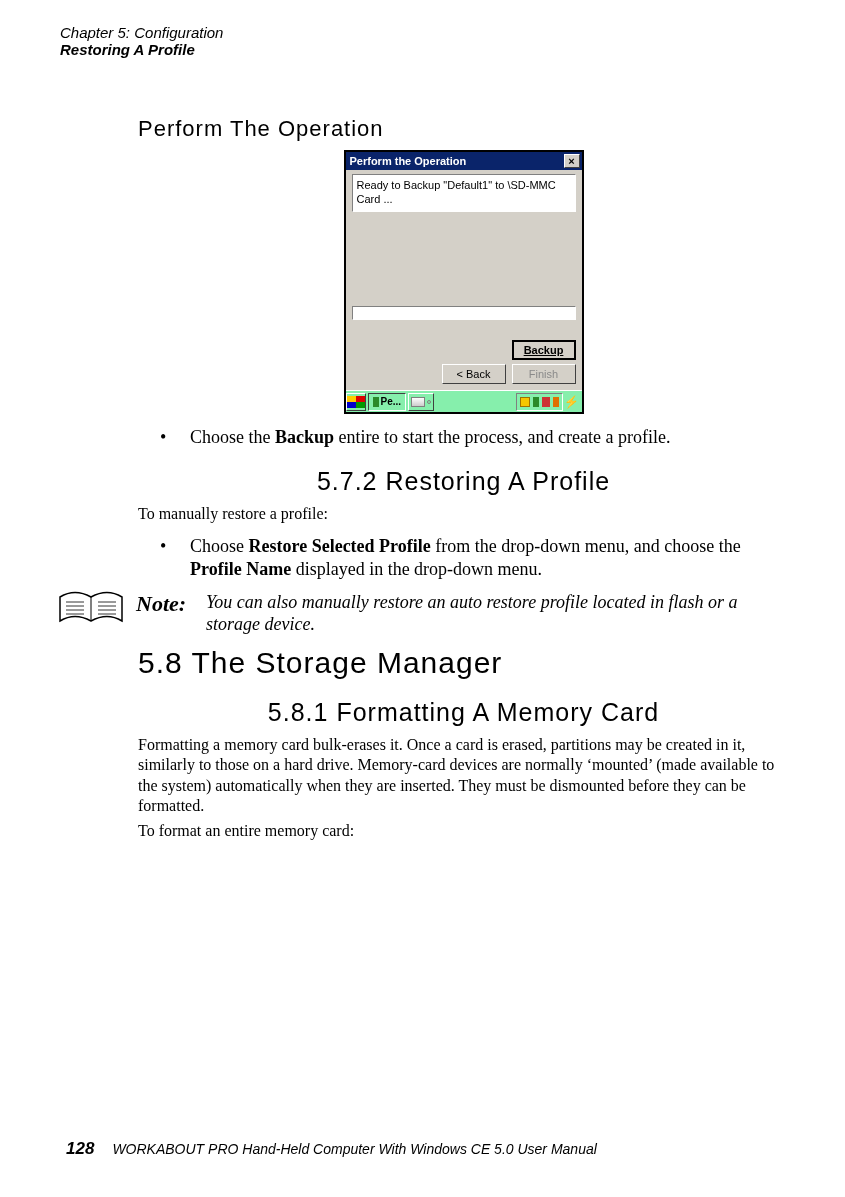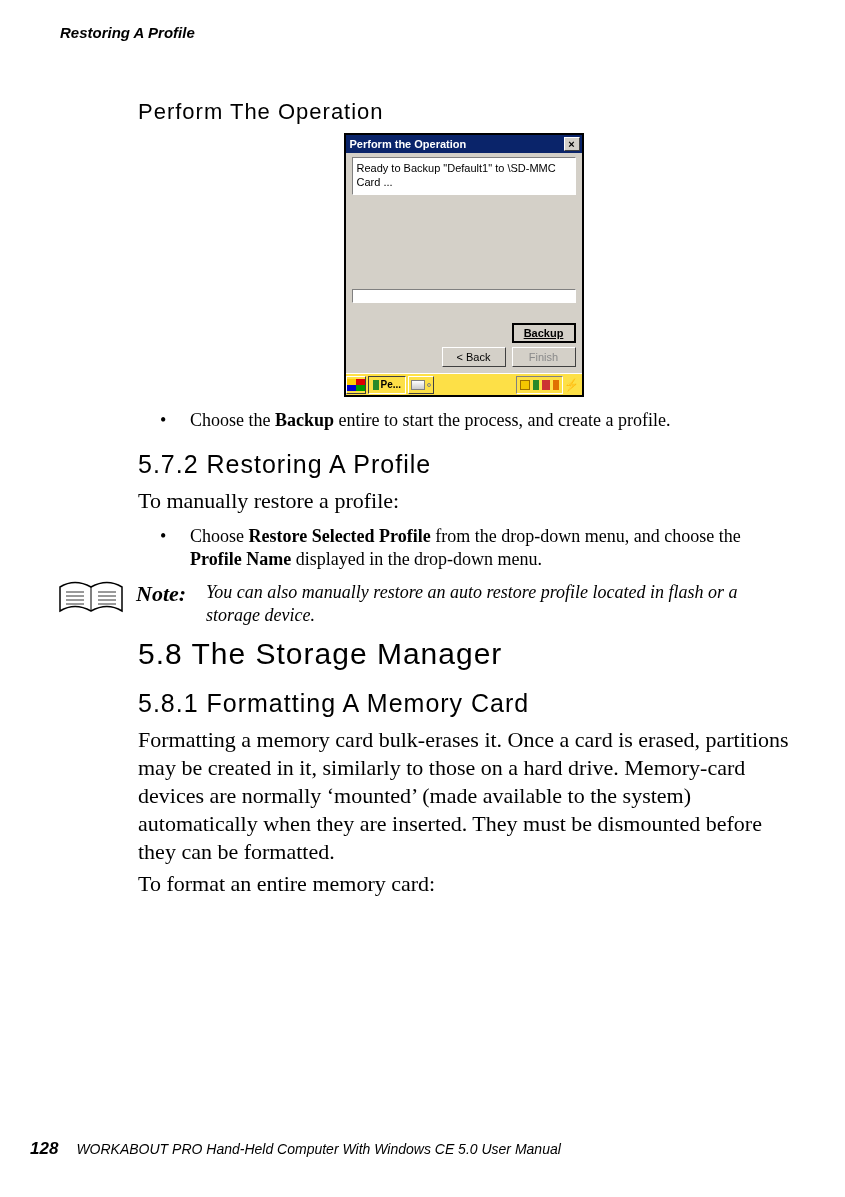--- a/index.html
+++ b/index.html
@@ -4,68 +4,69 @@
   <style>
     * { box-sizing: border-box; margin: 0; padding: 0; }
     html, body { width: 845px; height: 1197px; background: #fff; font-family: 'Times New Roman', Times, serif; color: #000; }
     .page { width: 845px; height: 1197px; position: relative; padding: 24px 50px 34px 30px; }
     .page-header { margin-bottom: 58px; margin-left: 30px; }
     .ch { font-style: italic; font-family: Arial, Helvetica, sans-serif; font-size: 15px; }
     .subhdr { font-style: italic; font-weight: bold; font-family: Arial, Helvetica, sans-serif; font-size: 15px; }
     .content { margin-left: 108px; margin-right: 6px; }
     .cond-heading { font-family: Arial, Helvetica, sans-serif; font-size: 22px; letter-spacing: 1px; margin-bottom: 8px; font-weight: 400; font-stretch: condensed; }
     .cond-heading-big { font-family: Arial, Helvetica, sans-serif; font-size: 30px; letter-spacing: 1px; margin: 10px 0 6px 0; font-weight: 400; font-stretch: condensed; }
-    .cond-heading-mid { font-family: Arial, Helvetica, sans-serif; font-size: 25px; letter-spacing: 1px; margin: 18px 0 8px 0; font-weight: 400; font-stretch: condensed; }
-    .body-text { font-size: 22px; line-height: 1.28; margin: 4px 0; }
+    .cond-heading-mid { font-family: Arial, Helvetica, sans-serif; font-size: 25px; letter-spacing: 1px; margin: 18px 0 8px 0; font-weight: 400; font-stretch: condensed; text-align: center; }
+    .body-text { font-size: 16px; line-height: 1.28; margin: 4px 0; }
     ul.bullets { list-style: none; padding: 0; margin: 10px 0; }
     ul.bullets li { font-size: 18px; line-height: 1.28; padding-left: 52px; position: relative; }
     ul.bullets li::before { content: "•"; position: absolute; left: 22px; top: 0; }
     .note-row { display: flex; align-items: flex-start; gap: 12px; margin: 10px 0 4px -80px; }
     .note-label { font-style: italic; font-weight: bold; font-size: 22px; flex: 0 0 58px; }
     .note-body { font-style: italic; font-size: 18px; line-height: 1.26; flex: 1; }
     .page-footer { position: absolute; bottom: 38px; left: 30px; right: 0; display: flex; align-items: baseline; gap: 18px; }
-    .pnum { font-style: italic; font-weight: bold; font-family: Arial, Helvetica, sans-serif; font-size: 17px; }
+    .pnum { font-style: italic; font-weight: bold; font-family: Arial, Helvetica, sans-serif; font-size: 17px; margin-left: 36px; }
     .ftitle { font-style: italic; font-family: Arial, Helvetica, sans-serif; font-size: 14px; }
 
     
     .win-wrap { margin: 0 auto 12px auto; width: 240px; }
     .win-dialog { border: 2px solid #000; background: #d4d0c8; font-family: Tahoma, Arial, sans-serif; font-size: 11px; }
     .titlebar { background: linear-gradient(to right, #0a246a, #0a246a); color: #fff; display: flex; align-items: center; height: 18px; padding-left: 4px; font-weight: bold; font-size: 11px; }
     .titlebar .spacer { flex: 1; }
     .titlebar .close { width: 16px; height: 14px; background: #d4d0c8; border-top: 1px solid #fff; border-left: 1px solid #fff; border-right: 1px solid #404040; border-bottom: 1px solid #404040; display: flex; align-items: center; justify-content: center; margin: 1px 2px; color: #000; font-weight: bold; font-size: 11px; line-height: 1; }
     .dlg-body { padding: 4px 6px 6px 6px; }
     .msg-box { background: #fff; border-top: 1px solid #808080; border-left: 1px solid #808080; border-right: 1px solid #fff; border-bottom: 1px solid #fff; padding: 3px 4px; height: 38px; font-size: 11px; line-height: 1.3; }
     .dlg-space { height: 94px; }
     .progress { height: 14px; background: #fff; border-top: 1px solid #808080; border-left: 1px solid #808080; border-right: 1px solid #fff; border-bottom: 1px solid #fff; margin-bottom: 20px; }
     .btn-row { display: flex; justify-content: flex-end; gap: 6px; margin-top: 6px; }
     .row2 { margin-top: 4px; }
     .btn { width: 64px; height: 20px; border-top: 1px solid #fff; border-left: 1px solid #fff; border-right: 1px solid #404040; border-bottom: 1px solid #404040; background: #d4d0c8; font-size: 11px; display: flex; align-items: center; justify-content: center; }
     .btn.default { border: 2px solid #000; font-weight: bold; }
     .btn.default .txt { text-decoration: underline; }
     .btn.disabled { color: #8a8a8a; justify-content: center; }
-    .taskbar { height: 22px; border-top: 1px solid #fff; background: #fde047; display: flex; align-items: center; gap: 2px; padding-right: 2px; }
+    .taskbar { height: 22px; border-top: 1px solid #fff; background: #86efac; display: flex; align-items: center; gap: 2px; padding-right: 2px; }
     .tb-start { width: 20px; height: 18px; border-top: 1px solid #fff; border-left: 1px solid #fff; border-right: 1px solid #404040; border-bottom: 1px solid #404040; display: flex; align-items: center; justify-content: center; }
     .tb-btn { height: 18px; padding: 0 4px; border-top: 1px solid #404040; border-left: 1px solid #404040; border-right: 1px solid #fff; border-bottom: 1px solid #fff; display: flex; align-items: center; gap: 2px; font-size: 10px; font-weight: bold; font-family: Tahoma, sans-serif; }
     .tb-spacer { flex: 1; }
     .tray { height: 18px; padding: 0 3px; border-top: 1px solid #808080; border-left: 1px solid #808080; border-right: 1px solid #fff; border-bottom: 1px solid #fff; display: flex; align-items: center; gap: 3px; }
     .flag { width: 18px; height: 12px; background: conic-gradient(#d00 0 25%, #090 0 50%, #00c 0 75%, #fc0 0 100%); }
     .kb-ico { width: 14px; height: 10px; border: 1px solid #808080; background: linear-gradient(to bottom, #fff, #ccc); position: relative; }
     .dot { width: 4px; height: 4px; border: 1px solid #808080; border-radius: 50%; }
     .i-yellow { width: 10px; height: 10px; background: #f6c600; border: 1px solid #a07000; }
     .i-green { width: 6px; height: 10px; background: #2a8a2a; }
     .i-red { width: 8px; height: 10px; background: #c33; }
     .i-orange { width: 6px; height: 10px; background: #e07000; }
     .bolt { color: #d00; font-weight: bold; font-size: 12px; }
     .book-svg { width: 66px; height: 36px; }
   </style>
 </head>
 <body>
 
 <div class="page">
   <div class="page-header">
+    <div class="ch">Chapter 5: Configuration</div>
     <div class="subhdr">Restoring A Profile</div>
   </div>
 
   <div class="content">
     <div class="cond-heading">Perform The Operation</div>
 
     <div class="win-wrap">
       <div class="win-dialog">
         <div class="titlebar">
           <span>Perform the Operation</span>

